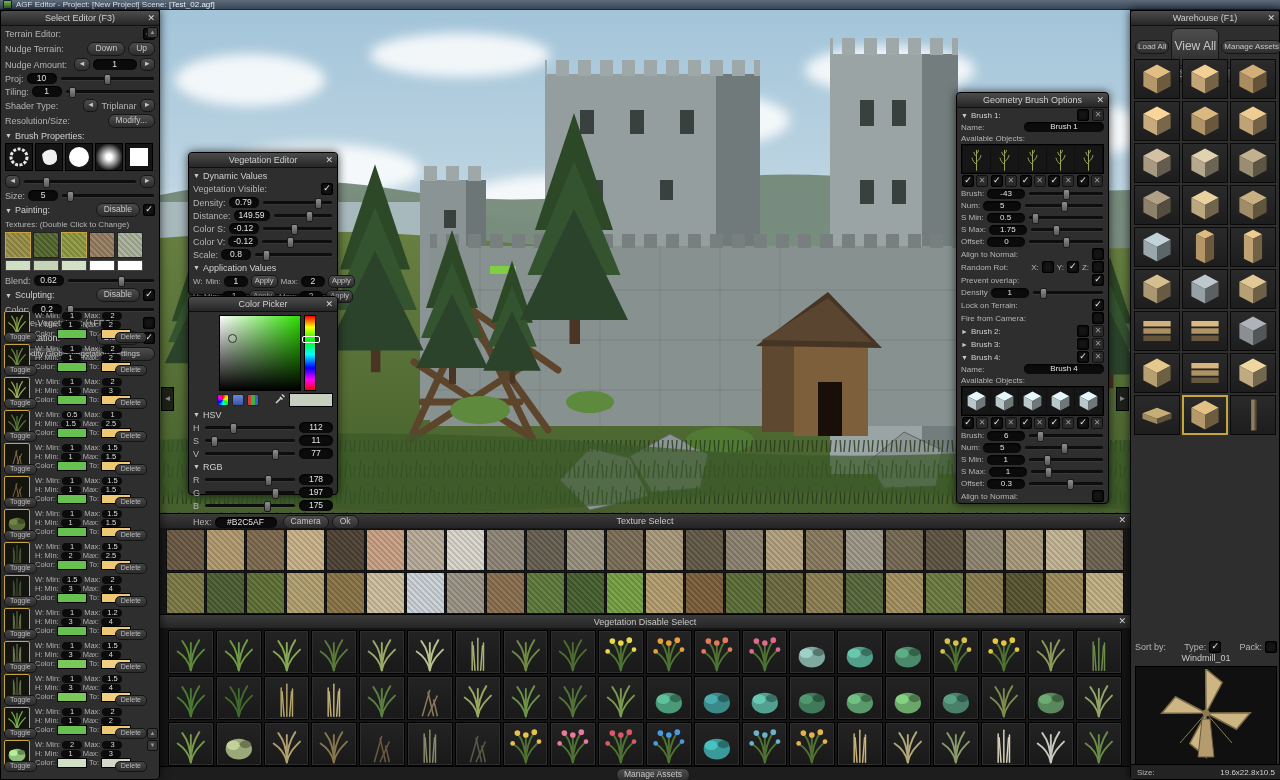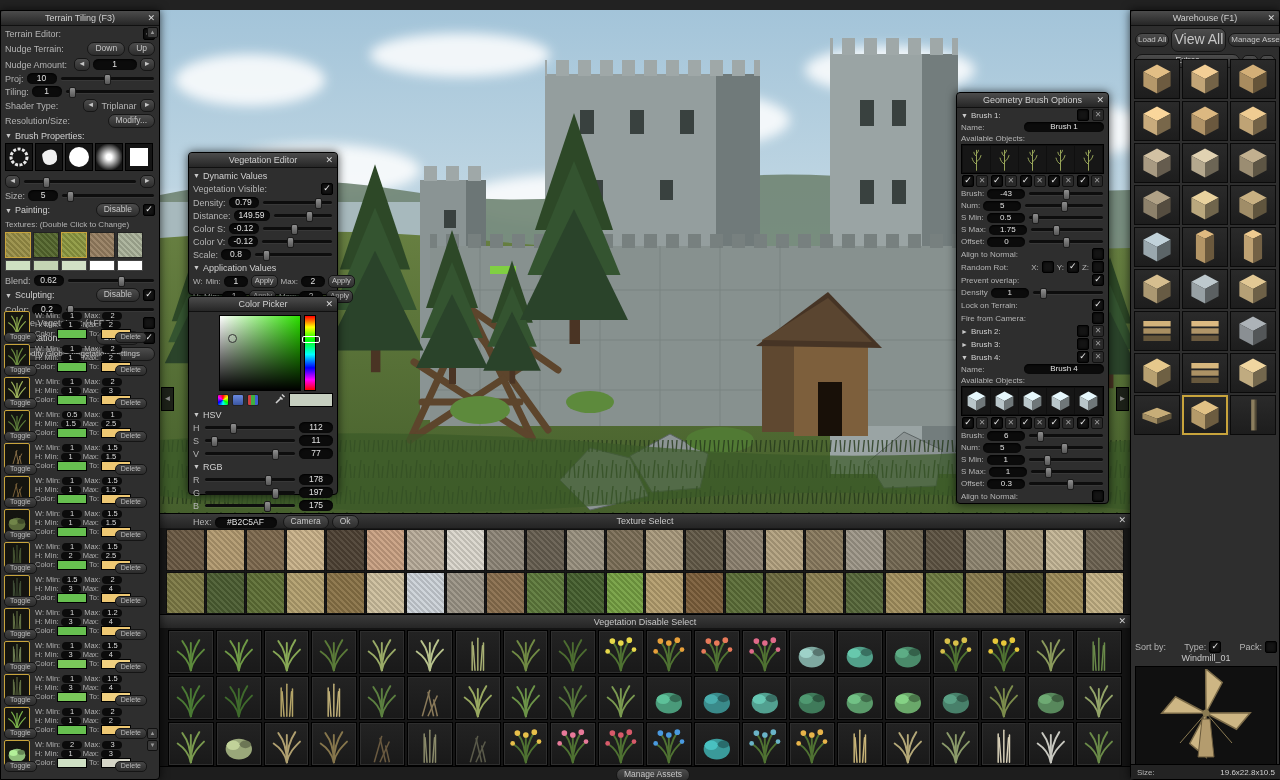--- a/index.html
+++ b/index.html
@@ -108,20 +108,24 @@
   #wh-preview{position:absolute;left:4px;top:655px;width:140px;height:100px;background:#101010;border:1px solid #000;
               display:flex;align-items:center;justify-content:center;}
   #wh-sizebar{position:absolute;left:0;bottom:0;width:150px;height:15px;background:#232323;border-top:1px solid #000;
               display:flex;justify-content:space-between;align-items:center;padding:0 6px;box-sizing:border-box;font-size:8px;}
 </style>
 </head>
 <body>
 
 <div id="root">
 
+  <div id="titlebar">
+    <span class="appicon"></span>
+    <span class="wtitle">AGF Editor - Project: [New Project] Scene: [Test_02.agf]</span>
+  </div>
 
   <div id="viewport">
     <svg class="scene" width="970" height="770" viewBox="0 0 970 770">
       <defs>
         <linearGradient id="sky" x1="0" y1="0" x2="0" y2="1">
           <stop offset="0" stop-color="#a3c4d9"></stop>
             <stop offset=".7" stop-color="#cfe0e8"></stop>
             <stop offset="1" stop-color="#dde8ea"></stop>
         </linearGradient>
         <linearGradient id="grassg" x1="0" y1="0" x2="0" y2="1">
@@ -994,21 +998,21 @@
         </div>
       </div>
 
     <div id="managebar">
       <span class="btn">Manage Assets</span>
     </div>
   </div>
 
   <div id="terrain-panel" class="panel">
     <div class="ptitle">
-      <span>Terrain Tiling (F3)</span>
+      <span>Select Editor (F3)</span>
       <span class="pclose">✕</span>
     </div>
     <div class="scrbtn" style="right:1px;top:16px;">▲</div>
 
     <div class="row">
         <span class="lbl">Terrain Editor:</span>
         <span class="spacer"></span>
         <span class="chk on"></span>
       </div>
     <div class="row">
@@ -2091,21 +2095,21 @@
 
   </div>
 
   <div id="warehouse" class="panel">
     <div class="ptitle">
       <span>Warehouse (F1)</span>
       <span class="pclose">✕</span>
     </div>
     <div class="row" style="gap:2px;">
       <span class="btn" style="flex:1;padding:0 2px;font-size:8px;">Load All</span>
-      <span class="btn" style="flex:1;padding:5px 2px;font-size:14px;">View All</span>
+      <span class="btn" style="flex:1;padding:12px 2px;font-size:12px;">View All</span>
       <span class="btn" style="flex:1.3;padding:0 2px;font-size:8px;">Manage Assets</span>
     </div>
     <div class="row" style="gap:2px;">
       <span class="btn" style="flex:1;">Extras</span>
       <span class="btn mini">◄</span>
       <span class="btn mini">►</span>
     </div>
     <div id="wh-grid">
         <div class="whtile">
           <svg viewBox="0 0 44 44">

